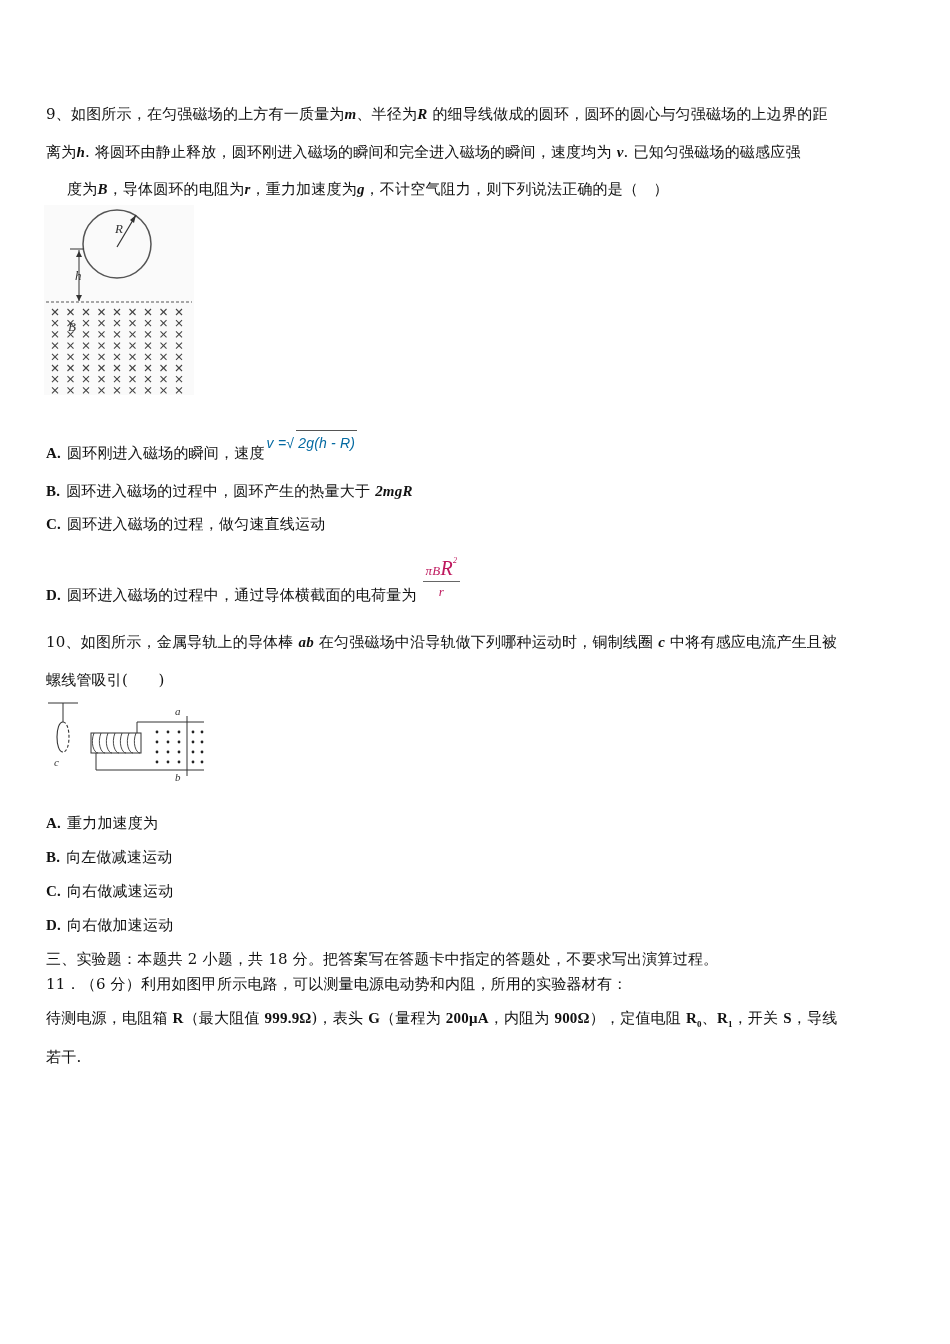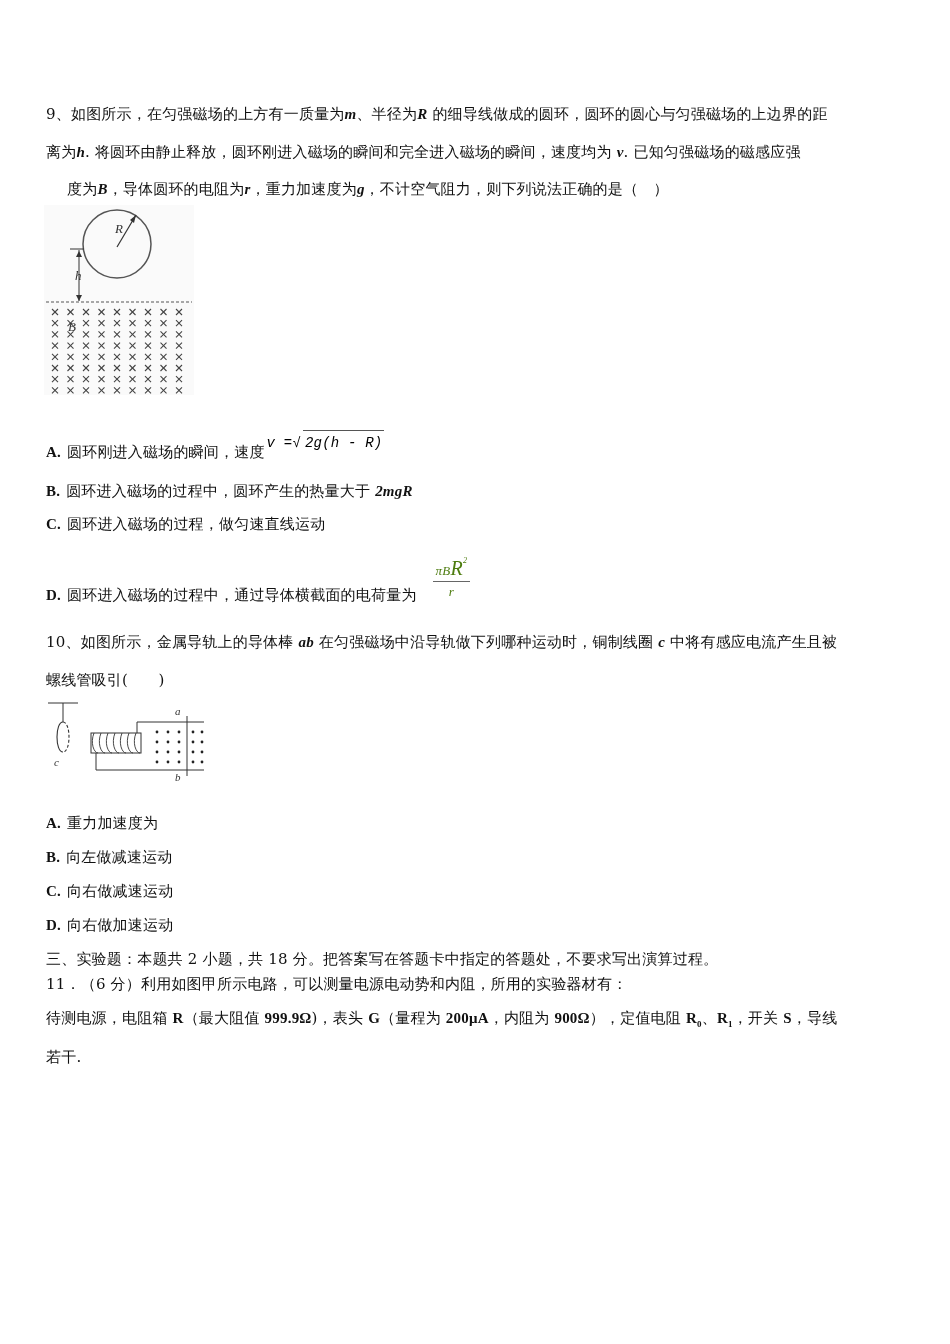--- a/index.html
+++ b/index.html
@@ -21,41 +21,41 @@
       font-size: 15px;
       line-height: 24px;
       white-space: nowrap;
       letter-spacing: 0.2px;
     }
     .it { font-style: italic; font-weight: bold; font-family: "Liberation Serif", serif; }
     .b { font-weight: bold; font-family: "Liberation Serif", serif; }
     .opt-label { font-weight: bold; font-family: "Liberation Serif", serif; margin-right: 6px; }
     .formula {
       display: inline-block;
-      font-family: Liberation Mono, monospace;
+      font-family: Liberation Sans, sans-serif;
       font-style: italic;
-      color: #000000;
+      color: #0369a1;
       font-size: 14px;
       vertical-align: 10px;
       margin-left: 2px;
     }
     .sqrt {
       display: inline-block;
       border-top: 1px solid #555;
       padding: 0 2px;
       margin-left: 2px;
     }
     .frac {
       display: inline-block;
       text-align: center;
       vertical-align: middle;
       font-family: "Liberation Serif", serif;
       font-style: italic;
-      color: #4d7c0f;
-      margin-left: 16px;
+      color: #be185d;
+      margin-left: 6px;
     }
     .frac .num {
       display: block;
       border-bottom: 1px solid #666;
       padding: 0 3px 1px 3px;
       font-size: 13px;
     }
     .frac .num .bigR { font-size: 20px; }
     .frac .num sup { font-size: 8px; vertical-align: 12px; }
     .frac .den {

